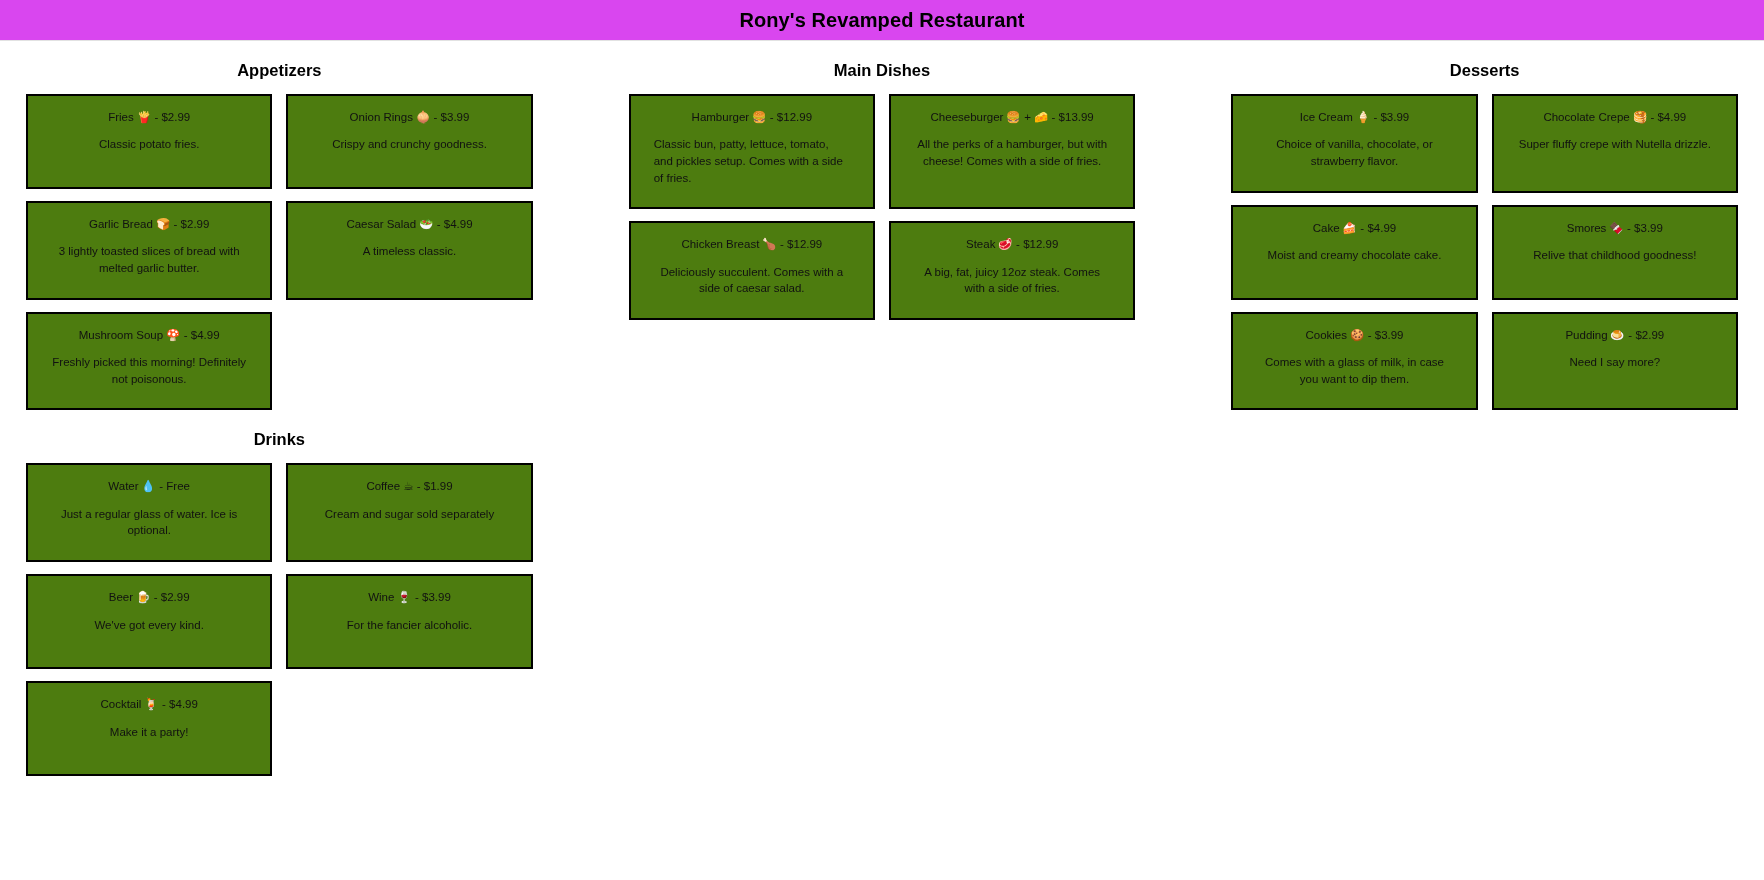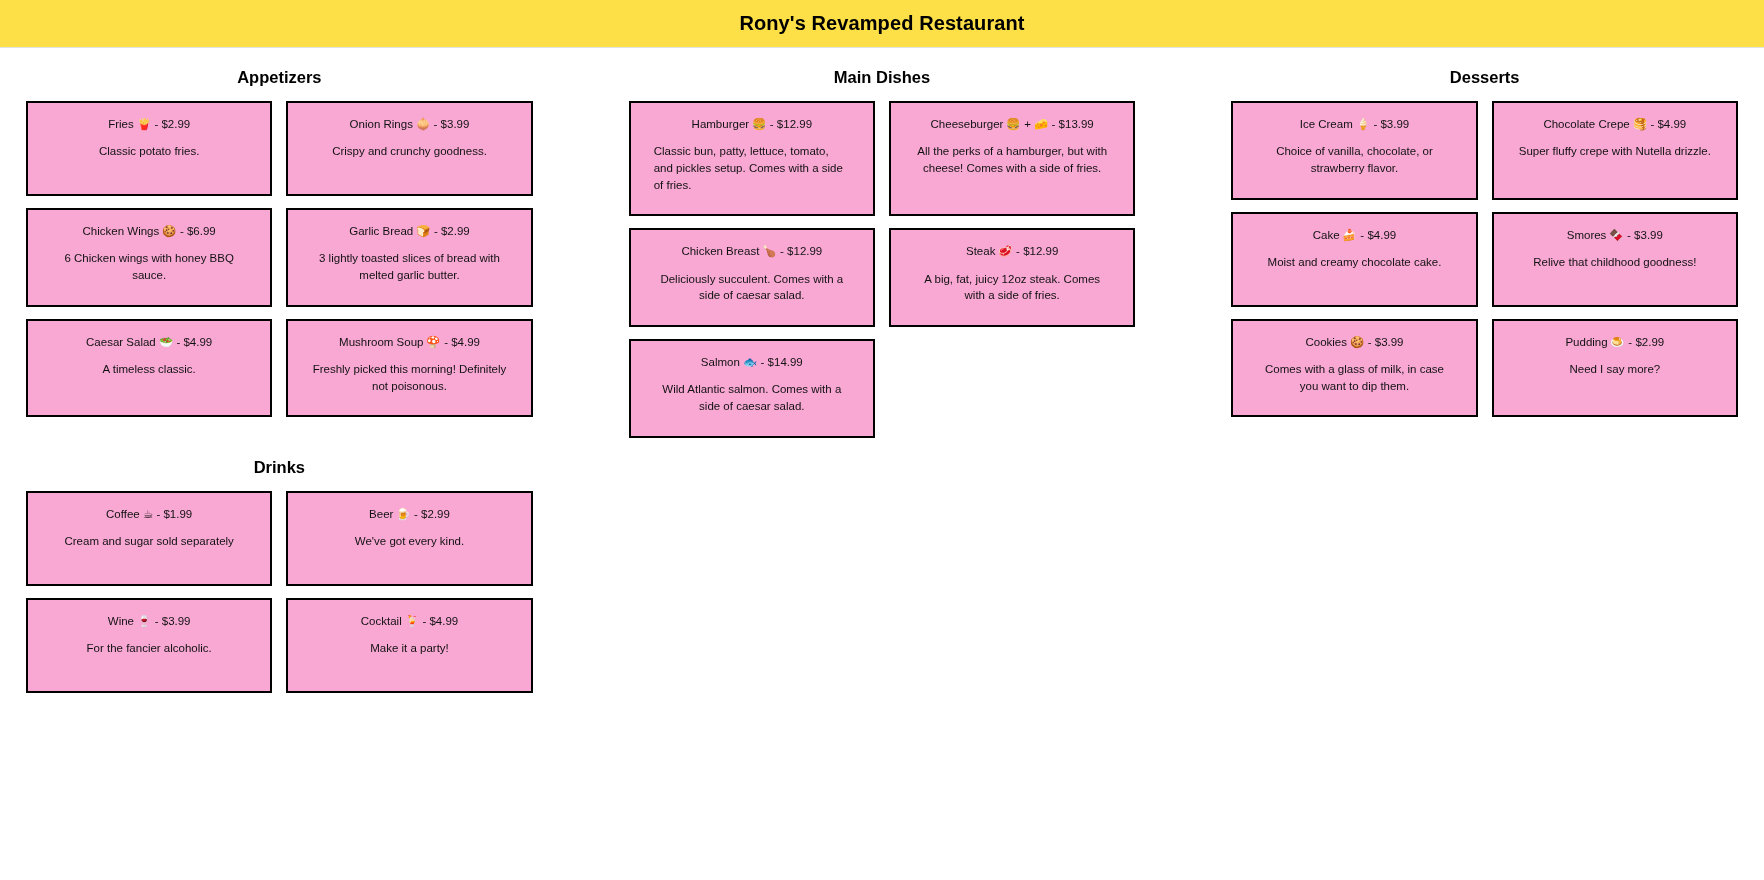--- a/index.html
+++ b/index.html
@@ -11,22 +11,22 @@
     width: 1764px;
     min-height: 880px;
     background: #ffffff;
     font-family: "Liberation Sans", "DejaVu Sans", sans-serif;
     color: #000000;
     overflow-x: hidden;
   }
 
   
   .site-header {
-    height: 48px;
-    background: #fde047;
+    height: 41px;
+    background: #d946ef;
     border-bottom: 1px solid #e2e2e2;
     display: flex;
     align-items: center;
     justify-content: center;
     box-sizing: border-box;
   }
   .site-title {
     font-size: 20px;
     font-weight: bold;
     letter-spacing: 0.1px;
@@ -58,21 +58,21 @@
 
   
   .items-grid {
     display: grid;
     grid-template-columns: 1fr 1fr;
     column-gap: 14px;
     row-gap: 12px;
   }
 
   .menu-card {
-    background: #f9a8d4;
+    background: #4d7c0f;
     border: 2px solid #000000;
     box-sizing: border-box;
     min-height: 95px;
     padding: 14px 12px 10px 12px;
   }
 
   .item-name {
     text-align: center;
     font-size: 11.5px;
     line-height: 1.25;
@@ -107,24 +107,20 @@
       <div class="items-grid">
         <article class="menu-card">
           <div class="item-name">Fries 🍟 - $2.99</div>
           <div class="item-desc">Classic potato fries.</div>
         </article>
         <article class="menu-card">
           <div class="item-name">Onion Rings 🧅 - $3.99</div>
           <div class="item-desc">Crispy and crunchy goodness.</div>
         </article>
         <article class="menu-card">
-          <div class="item-name">Chicken Wings 🍪 - $6.99</div>
-          <div class="item-desc">6 Chicken wings with honey BBQ sauce.</div>
-        </article>
-        <article class="menu-card">
           <div class="item-name">Garlic Bread 🍞 - $2.99</div>
           <div class="item-desc">3 lightly toasted slices of bread with melted garlic butter.</div>
         </article>
         <article class="menu-card">
           <div class="item-name">Caesar Salad 🥗 - $4.99</div>
           <div class="item-desc">A timeless classic.</div>
         </article>
         <article class="menu-card">
           <div class="item-name">Mushroom Soup 🍄 - $4.99</div>
           <div class="item-desc">Freshly picked this morning! Definitely not poisonous.</div>
@@ -143,24 +139,20 @@
           <div class="item-desc">All the perks of a hamburger, but with cheese! Comes with a side of fries.</div>
         </article>
         <article class="menu-card">
           <div class="item-name">Chicken Breast 🍗 - $12.99</div>
           <div class="item-desc">Deliciously succulent. Comes with a side of caesar salad.</div>
         </article>
         <article class="menu-card">
           <div class="item-name">Steak 🥩 - $12.99</div>
           <div class="item-desc">A big, fat, juicy 12oz steak. Comes with a side of fries.</div>
         </article>
-        <article class="menu-card">
-          <div class="item-name">Salmon 🐟 - $14.99</div>
-          <div class="item-desc">Wild Atlantic salmon. Comes with a side of caesar salad.</div>
-        </article>
       </div>
     </section>
     <section class="section">
       <h2 class="section-title">Desserts</h2>
       <div class="items-grid">
         <article class="menu-card">
           <div class="item-name">Ice Cream 🍦 - $3.99</div>
           <div class="item-desc">Choice of vanilla, chocolate, or strawberry flavor.</div>
         </article>
         <article class="menu-card">
@@ -182,20 +174,24 @@
         <article class="menu-card">
           <div class="item-name">Pudding 🍮 - $2.99</div>
           <div class="item-desc">Need I say more?</div>
         </article>
       </div>
     </section>
     <section class="section">
       <h2 class="section-title">Drinks</h2>
       <div class="items-grid">
         <article class="menu-card">
+          <div class="item-name">Water 💧 - Free</div>
+          <div class="item-desc">Just a regular glass of water. Ice is optional.</div>
+        </article>
+        <article class="menu-card">
           <div class="item-name">Coffee ☕ - $1.99</div>
           <div class="item-desc">Cream and sugar sold separately</div>
         </article>
         <article class="menu-card">
           <div class="item-name">Beer 🍺 - $2.99</div>
           <div class="item-desc">We've got every kind.</div>
         </article>
         <article class="menu-card">
           <div class="item-name">Wine 🍷 - $3.99</div>
           <div class="item-desc">For the fancier alcoholic.</div>

